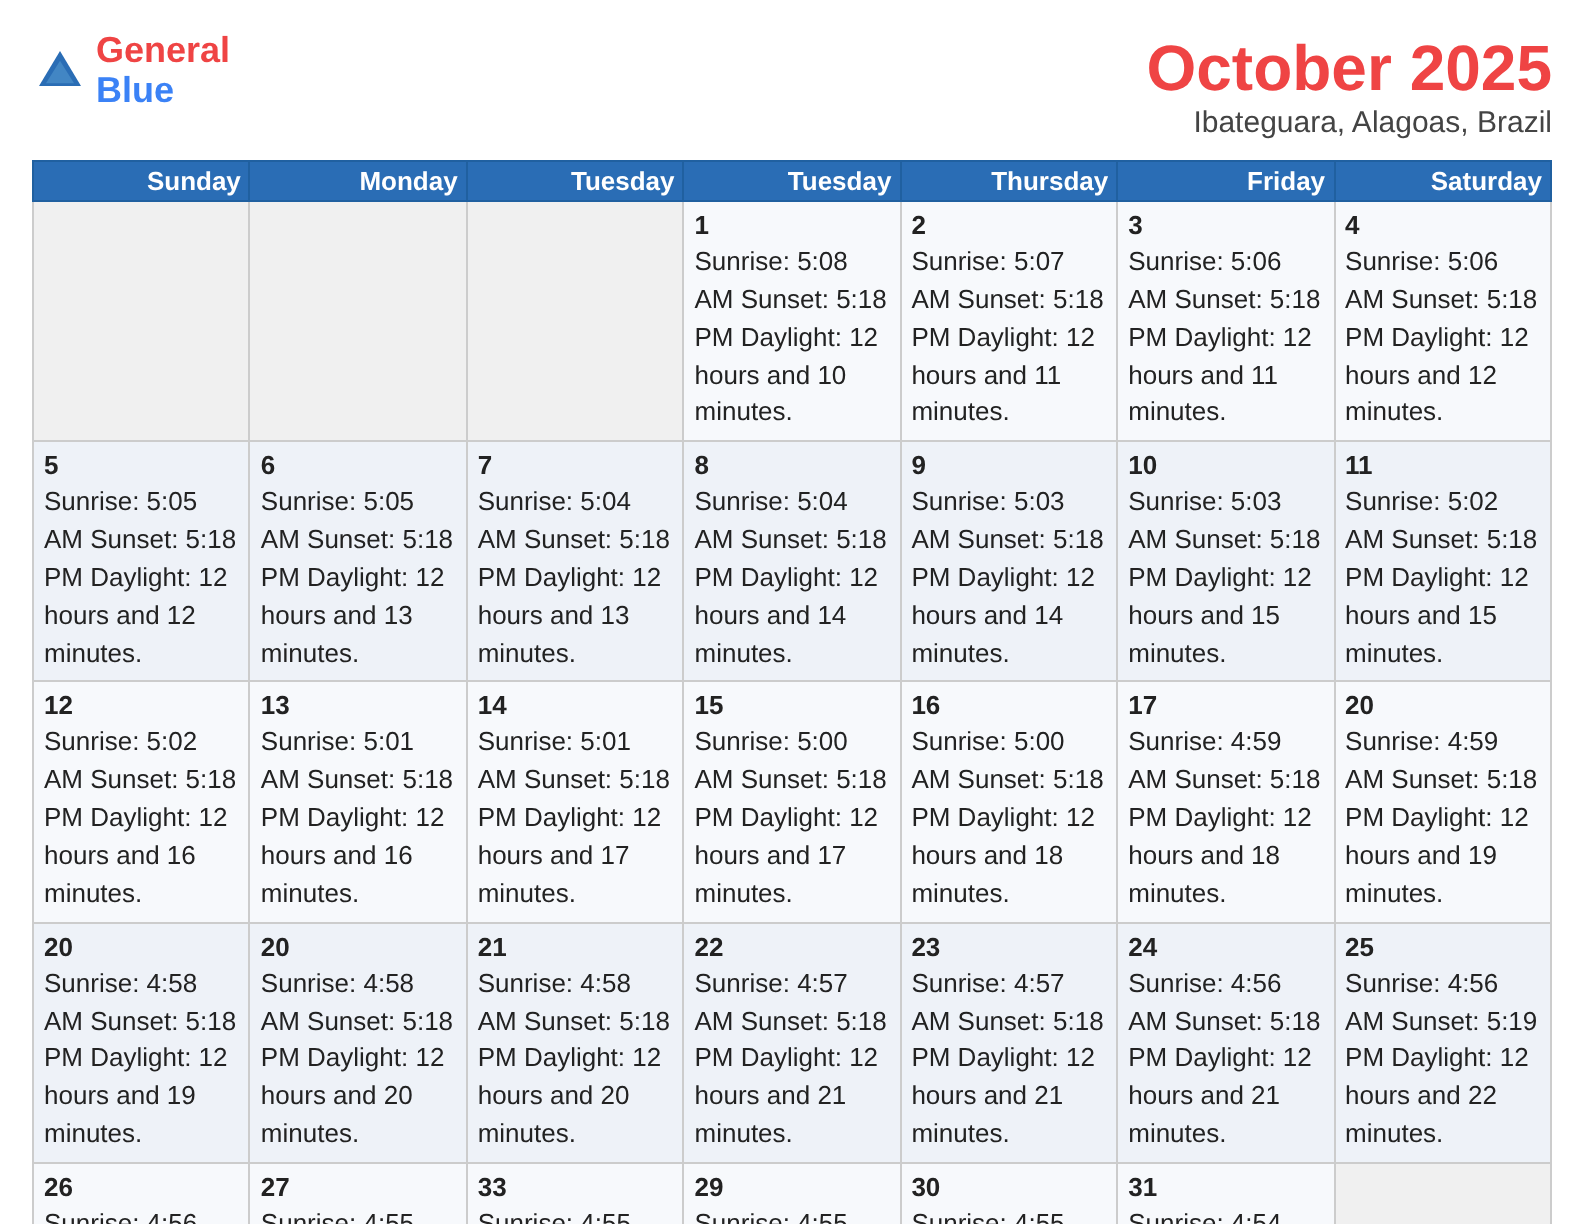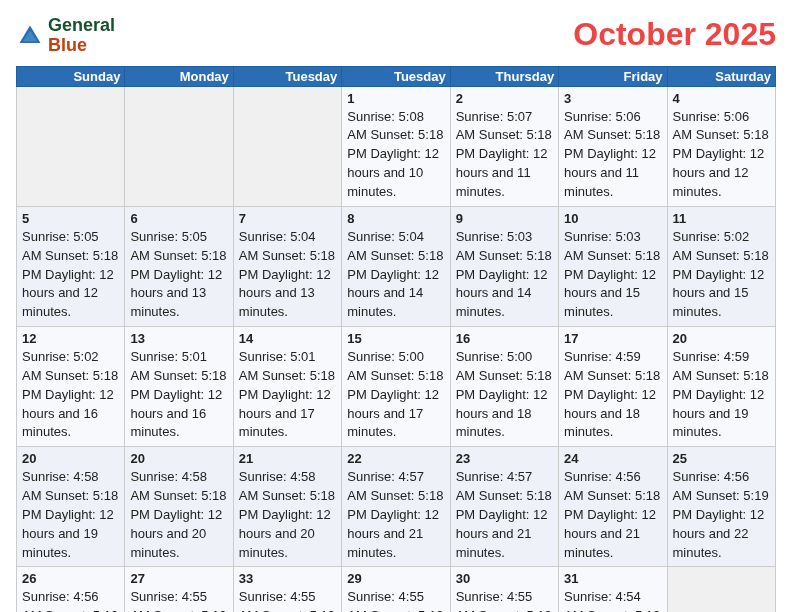--- a/index.html
+++ b/index.html
@@ -21,21 +21,21 @@
       align-items: center;
       gap: 4px;
     }
     .logo-text {
       font-size: 18px;
       font-weight: bold;
       color: #333;
       line-height: 1.1;
     }
     .logo-text span {
-      color: #14532d;
+      color: #ef4444;
     }
     .logo-icon {
       width: 28px;
       height: 28px;
     }
     .title-area {
       text-align: right;
     }
     .month-year {
       font-size: 32px;
@@ -94,25 +94,26 @@
 <body>
 
 <div class="header-area">
   <div class="logo">
     <svg class="logo-icon" viewBox="0 0 40 40">
       <polygon points="20,5 35,30 5,30" fill="#2a6db5"></polygon>
       <polygon points="20,12 30,28 10,28" fill="#5a9fd4" opacity="0.5"></polygon>
     </svg>
     <div class="logo-text">
       <div><span>General</span></div>
-      <div style="color:#c2410c;">Blue</div>
+      <div style="color:#3b82f6;">Blue</div>
     </div>
   </div>
   <div class="title-area">
     <div class="month-year">October 2025</div>
+    <div class="location">Ibateguara, Alagoas, Brazil</div>
   </div>
 </div>
 
 <table class="calendar">
   <thead>
     <tr id="header-row">
         <th>Sunday</th>
         <th>Monday</th>
         <th>Tuesday</th>
         <th>Tuesday</th>

